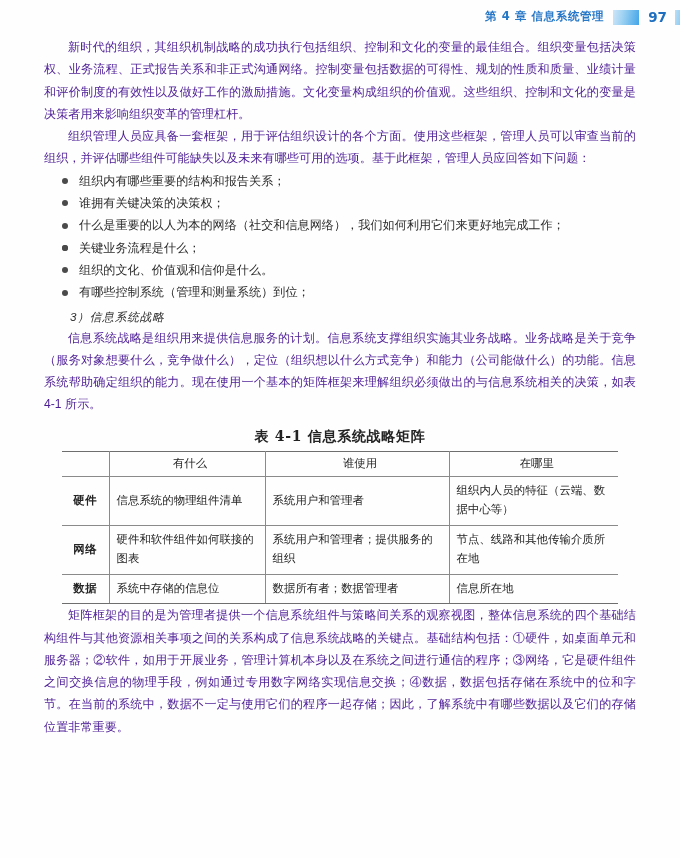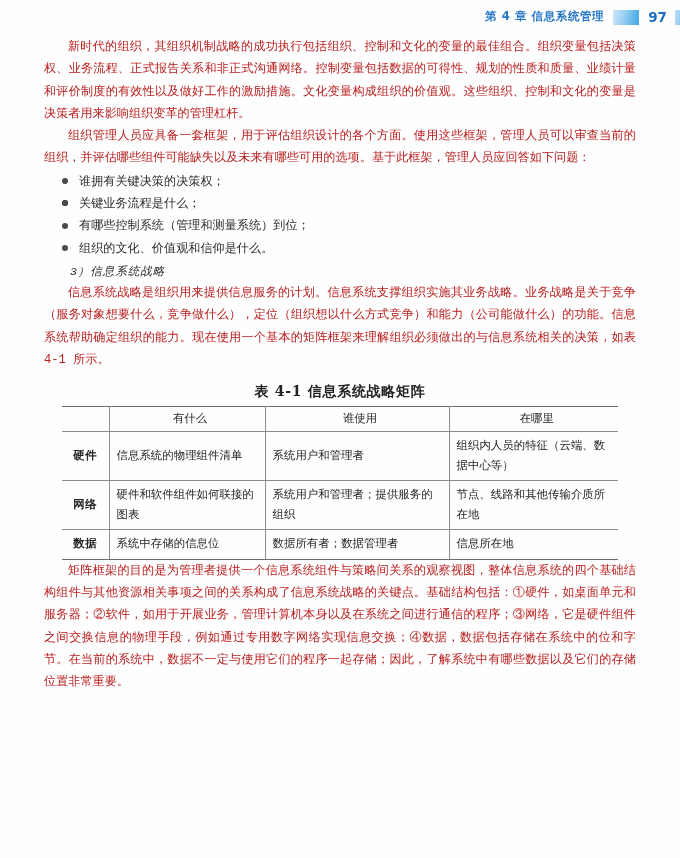--- a/index.html
+++ b/index.html
@@ -57,34 +57,34 @@
 
   
   .content {
     position: absolute;
     top: 36px;
     left: 44px;
     width: 592px;
   }
   p.body {
     margin: 0;
-    font-family: Liberation Mono, monospace;
+    font-family: Liberation Sans, sans-serif;
     font-size: 12.1px;
     line-height: 22.3px;
-    color: #b91c1c;
+    color: #4c1d95;
     text-align: justify;
     text-justify: inter-ideograph;
     text-indent: 24px;
     letter-spacing: 0.05px;
   }
 
   .subhead {
     margin: 0;
     padding-top: 2px;
-    font-family: Liberation Mono, monospace;
+    font-family: Liberation Sans, sans-serif;
     font-size: 11.6px;
     line-height: 21px;
     color: #2b2b2b;
     text-indent: 26px;
     letter-spacing: 0.9px;
     font-style: italic;
   }
 
   
   ul.bullets {
@@ -180,25 +180,27 @@
   <span class="header-bar-2"></span>
 </div>
 
 <div class="content">
 
   <p class="body">新时代的组织，其组织机制战略的成功执行包括组织、控制和文化的变量的最佳组合。组织变量包括决策权、业务流程、正式报告关系和非正式沟通网络。控制变量包括数据的可得性、规划的性质和质量、业绩计量和评价制度的有效性以及做好工作的激励措施。文化变量构成组织的价值观。这些组织、控制和文化的变量是决策者用来影响组织变革的管理杠杆。</p>
 
   <p class="body">组织管理人员应具备一套框架，用于评估组织设计的各个方面。使用这些框架，管理人员可以审查当前的组织，并评估哪些组件可能缺失以及未来有哪些可用的选项。基于此框架，管理人员应回答如下问题：</p>
 
   <ul class="bullets">
+    <li><span class="dot"></span><span>组织内有哪些重要的结构和报告关系；</span></li>
     <li><span class="dot"></span><span>谁拥有关键决策的决策权；</span></li>
+    <li><span class="dot"></span><span>什么是重要的以人为本的网络（社交和信息网络），我们如何利用它们来更好地完成工作；</span></li>
     <li><span class="dot"></span></li>
     <li><span class="dot"></span><span>关键业务流程是什么；</span></li>
+    <li><span class="dot"></span><span>组织的文化、价值观和信仰是什么。</span></li>
     <li><span class="dot"></span><span>有哪些控制系统（管理和测量系统）到位；</span></li>
-    <li><span class="dot"></span><span>组织的文化、价值观和信仰是什么。</span></li>
   </ul>
 
   <p class="subhead">3）信息系统战略</p>
 
   <p class="body">信息系统战略是组织用来提供信息服务的计划。信息系统支撑组织实施其业务战略。业务战略是关于竞争（服务对象想要什么，竞争做什么），定位（组织想以什么方式竞争）和能力（公司能做什么）的功能。信息系统帮助确定组织的能力。现在使用一个基本的矩阵框架来理解组织必须做出的与信息系统相关的决策，如表 4-1 所示。</p>
 
   <div class="table-caption">表 4-1   信息系统战略矩阵</div>
 
   <table class="matrix">
     <colgroup>

